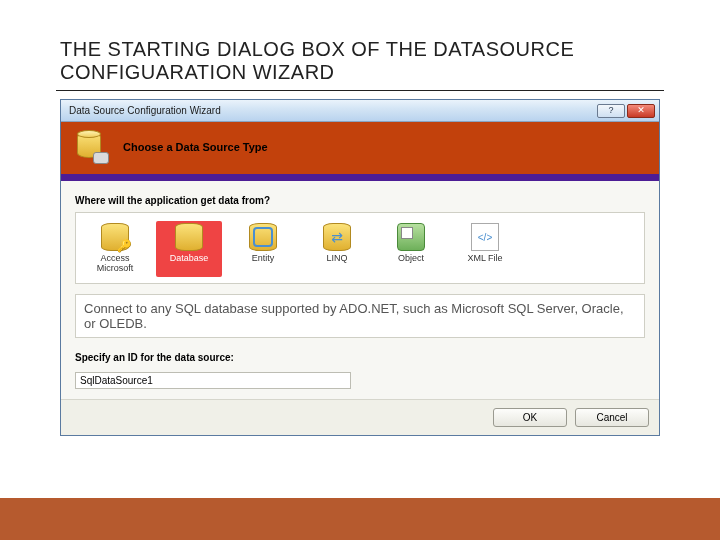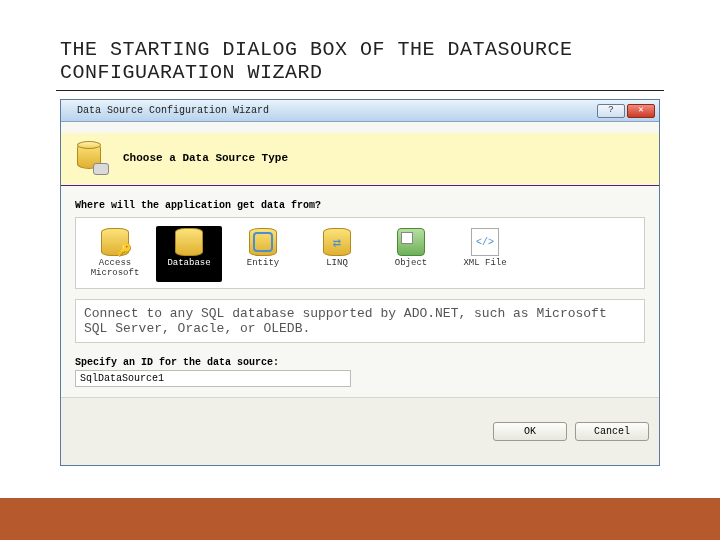--- a/index.html
+++ b/index.html
@@ -1,15 +1,15 @@
 <!DOCTYPE html>
 <html><head>
 <meta charset="utf-8">
 <style>
-  * { box-sizing: border-box; margin: 0; padding: 0; font-family: Liberation Mono, monospace; }
+  * { box-sizing: border-box; margin: 0; padding: 0; }
   body {
     width: 720px;
     height: 540px;
     font-family: "Segoe UI", Tahoma, sans-serif;
     background: #fff;
     position: relative;
   }
   .slide-heading {
     font-size: 20px;
     font-weight: 400;
@@ -26,43 +26,42 @@
     border: 1px solid #5a7aa0;
     font-size: 10px;
     color: #333;
     background: #f7f7f3;
   }
   .titlebar {
     height: 22px;
     display: flex;
     align-items: center;
     justify-content: space-between;
-    padding: 0 4px 0 16px;
+    padding: 0 4px 0 8px;
     background: linear-gradient(to bottom, #eaf3fb 0%, #d4e5f5 40%, #b9d3ee 100%);
     border-bottom: 1px solid #8aa3c0;
     color: #1a1a1a;
     font-size: 10px;
   }
   .titlebar-buttons { display: flex; gap: 2px; }
   .tbtn {
     width: 28px; height: 14px;
     border: 1px solid #6a7a90;
     border-radius: 2px;
     display: flex; align-items: center; justify-content: center;
     font-size: 9px; line-height: 1;
   }
   .tbtn.help { background: linear-gradient(#f3f7fb,#cfe0f2); color:#2a3a50; }
   .tbtn.close { background: linear-gradient(#f48a7a,#c83a26); color:#fff; border-color:#8a2a1a; }
 
   .header-row {
     display: flex; align-items: center; gap: 14px;
     padding: 8px 14px 10px 14px;
-    background: #fef9c3;
-    border-bottom: 1px solid #4c1d95;
-    margin-top: 11px;
+    background: #c2410c;
+    border-bottom: 7px solid #4c1d95;
   }
   .db-big-icon {
     width: 34px; height: 34px; position: relative;
     filter: blur(0.2px);
   }
   .cyl {
     position:absolute; left:2px; top:2px; width:24px; height:26px;
     background: linear-gradient(#fbe27a,#e0b030);
     border:1px solid #b28a20; border-radius: 12px / 5px;
   }
@@ -88,21 +87,21 @@
     gap: 8px;
   }
   .opt {
     width: 66px;
     text-align: center;
     font-size: 9px;
     color:#333;
     padding: 2px 2px 4px 2px;
     border-radius: 2px;
   }
-  .opt.selected { background:#000000; color:#fff; }
+  .opt.selected { background:#ef4444; color:#fff; }
   .opt .ic {
     width: 28px; height: 28px;
     margin: 0 auto 2px auto;
     position: relative;
   }
   .ic-cyl { width:100%; height:100%; background:linear-gradient(#fbe27a,#e0b030); border:1px solid #b28a20; border-radius:10px/4px; }
   .ic-entity::after{content:""; position:absolute; inset:4px; border:2px solid #4a8fd0; border-radius:4px;}
   .ic-linq::after{content:"⇄"; position:absolute; inset:0; display:flex; align-items:center; justify-content:center; font-size:14px; color:#4a8fd0;}
   .ic-obj{background:linear-gradient(#b7e0a0,#6eb05a); border:1px solid #4a8a3a; border-radius:4px;}
   .ic-obj::after{content:""; position:absolute; top:3px; left:3px; width:10px;height:10px; background:#fff; border:1px solid #888;}
@@ -117,34 +116,34 @@
 
   .desc-box {
     background:#fff;
     border:1px solid #cfcfc5;
     padding: 6px 8px;
     margin-top: 10px;
     font-size: 13px;
     color:#555;
   }
   .idrow { margin-top: 14px; }
-  .idlabel { font-size: 10px; color:#000; margin-bottom: 2px; font-weight:bold; }
+  .idlabel { font-size: 10px; color:#000; margin-bottom: 9px; font-weight:bold; }
   .idinput {
     width: 276px;
     border: 1px solid #bdbdb3;
     background:#fff;
     padding: 2px 4px;
     font-size: 10px;
     font-family: inherit;
   }
 
   .footer {
     border-top: 1px solid #d6d6cc;
     background:#f0f0e8;
-    padding: 24px 10px;
+    padding: 8px 10px;
     display:flex; justify-content:flex-end; gap:8px;
   }
   .btn {
     min-width: 74px;
     padding: 3px 10px;
     font-size: 10px;
     text-align:center;
     background: linear-gradient(#fdfdfb,#e7e7df);
     border: 1px solid #9a9a90;
     border-radius: 3px;

